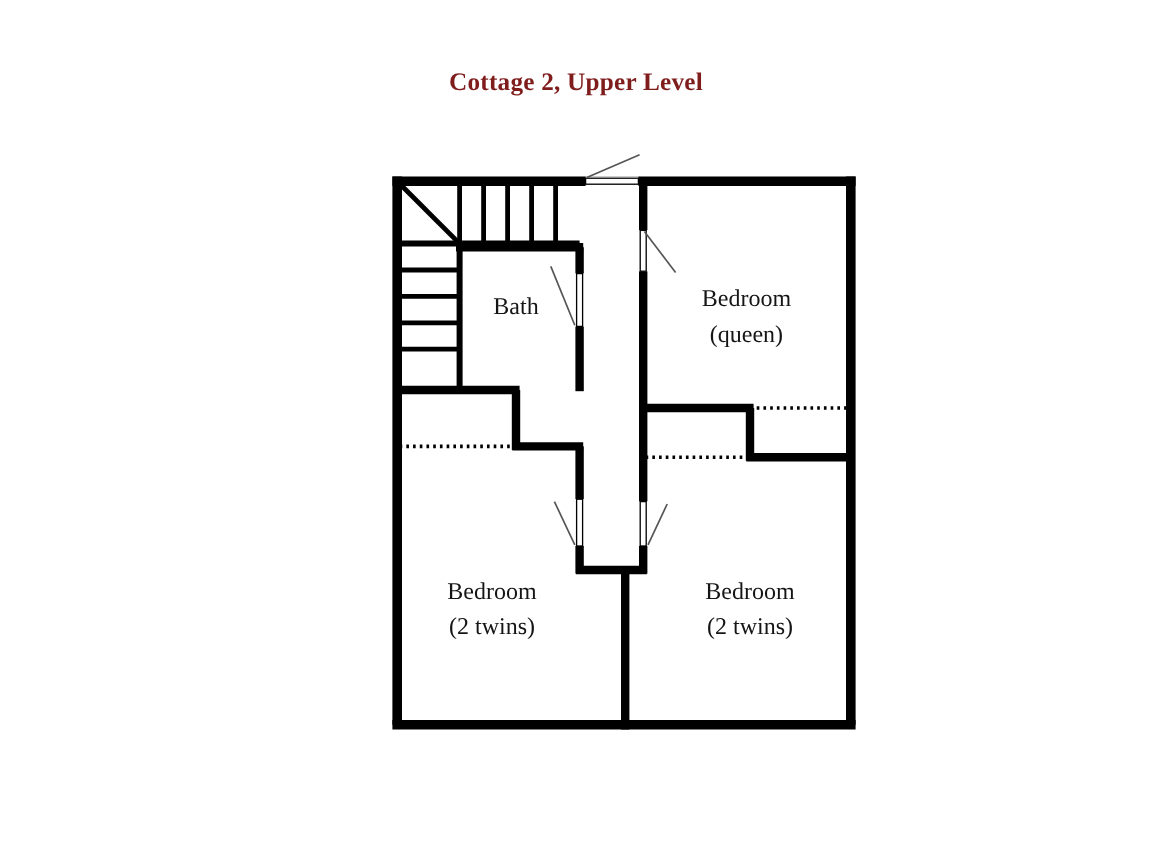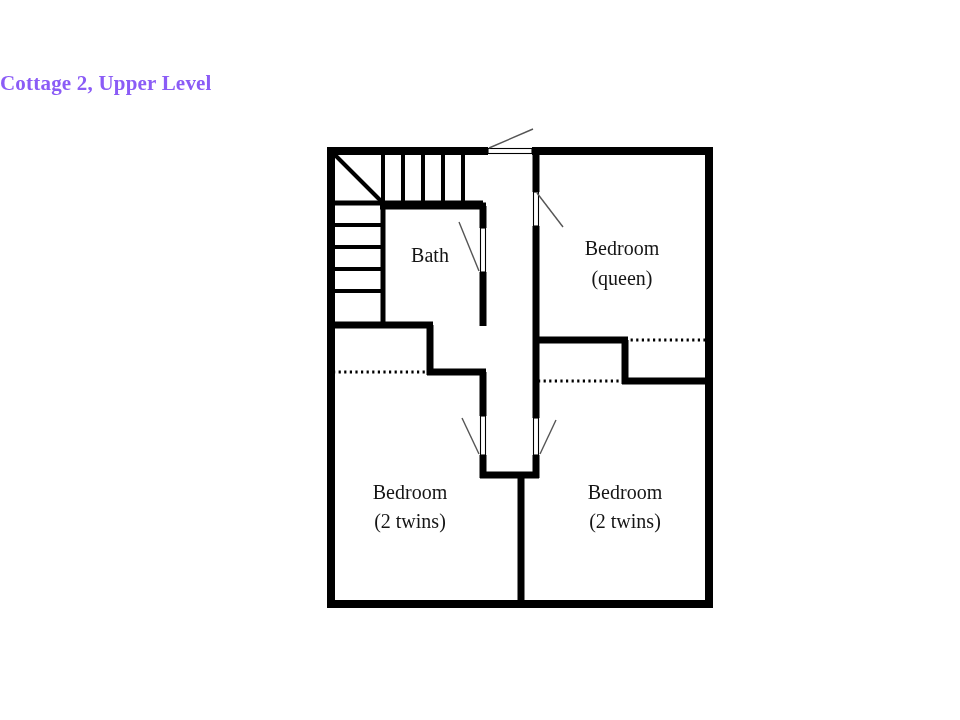--- a/index.html
+++ b/index.html
@@ -16,27 +16,27 @@
   }
   #plan-root {
     position: relative;
     width: 960px;
     height: 720px;
     background: #ffffff;
   }
   #plan-title {
     position: absolute;
     left: 0;
-    top: 71px;
+    top: 56px;
     width: 960px;
-    text-align: left;
+    text-align: center;
     font-family: "Liberation Serif", "DejaVu Serif", serif;
     font-weight: bold;
     font-size: 21px;
-    color: #8b5cf6;
+    color: #7f1d1d;
     letter-spacing: 0.2px;
   }
   #floorplan-svg {
     position: absolute;
     left: 0;
     top: 0;
   }
   .room-label {
     font-family: "Liberation Serif", "DejaVu Serif", serif;
     font-size: 20px;

